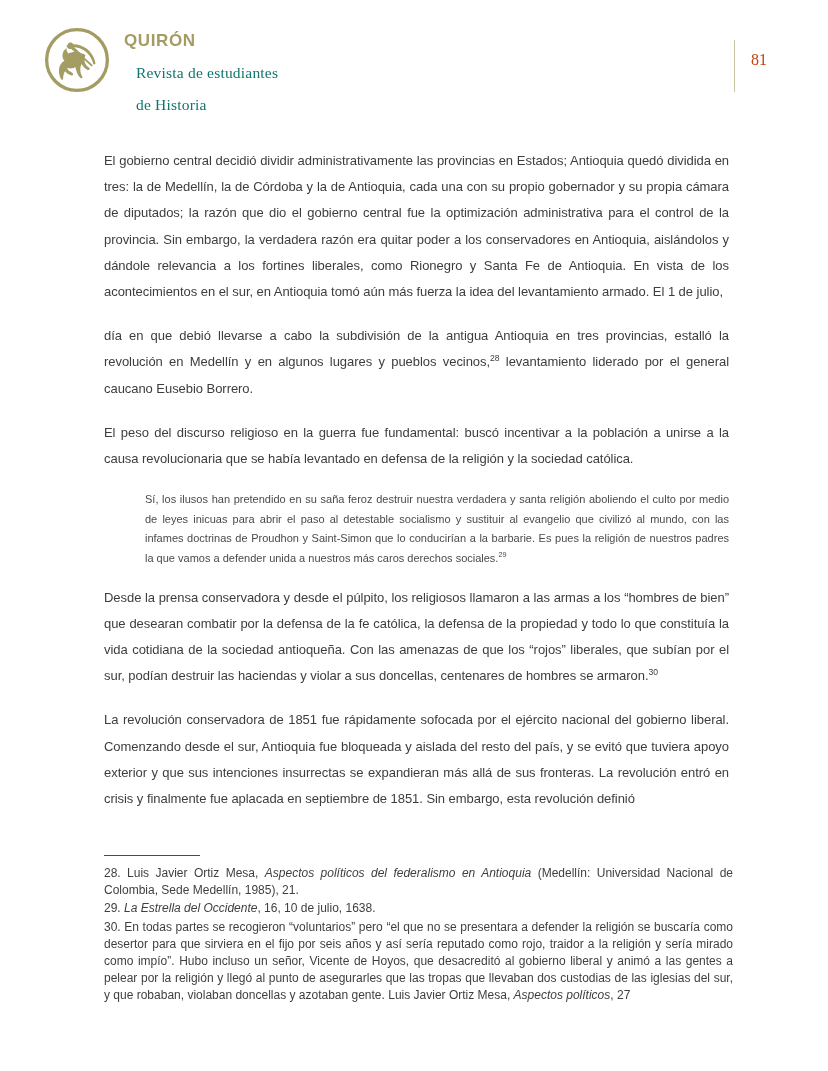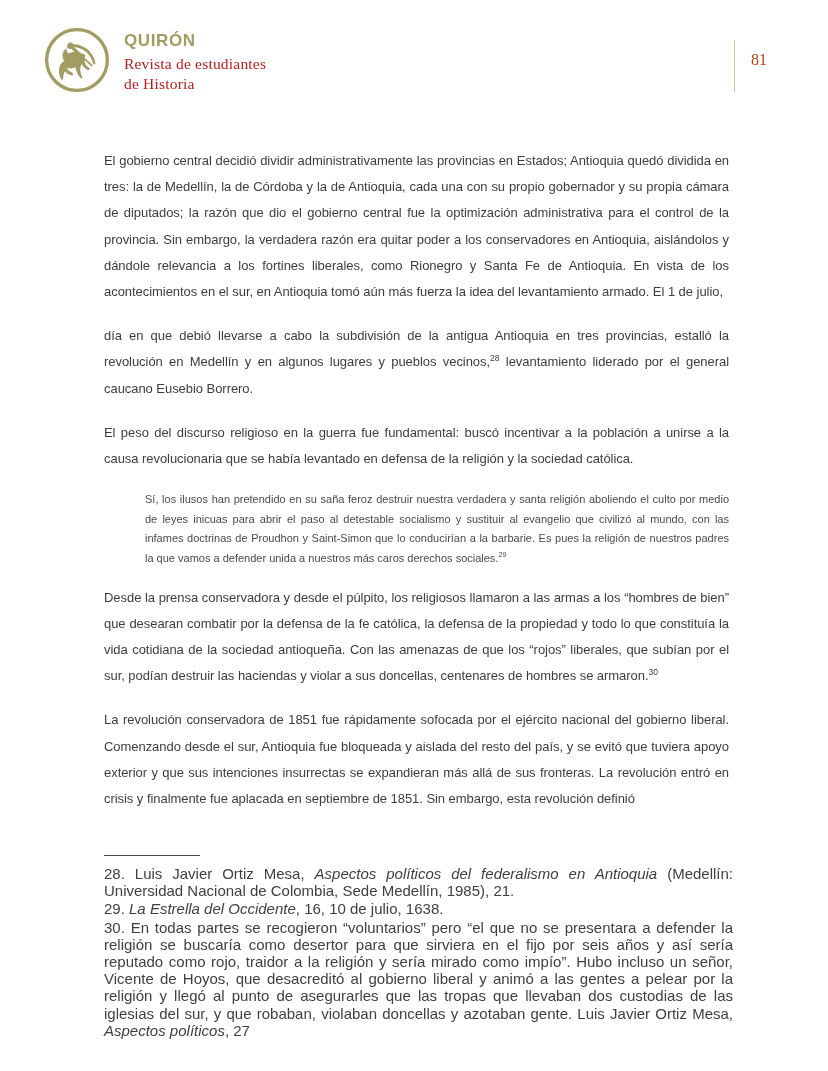--- a/index.html
+++ b/index.html
@@ -59,23 +59,23 @@
     font-size: 17px;
     letter-spacing: 0.6px;
     color: #a39c63;
     line-height: 1.1;
     margin: 0 0 3px 0;
   }
 
   .brand-sub {
     font-family: "Liberation Serif", serif;
     font-size: 15.5px;
-    color: #b91c1c;
+    color: #0f766e;
     line-height: 1.28;
-    margin: 0;
+    margin: 12px;
     letter-spacing: 0.2px;
   }
 
   .header-right {
     display: flex;
     align-items: flex-start;
     padding-top: 15px;
   }
 
   .running-title {
@@ -148,21 +148,21 @@
   }
 
   .footnote-rule {
     width: 96px;
     height: 1px;
     background: #4a4a4a;
     margin-bottom: 9px;
   }
 
   .footnote {
-    font-size: 15px;
+    font-size: 12px;
     line-height: 17.2px;
     text-align: justify;
     color: #3f3f3f;
     margin: 0 0 1px 0;
   }
 
   .footnote em { font-style: italic; }
 </style>
 </head>
 <body>

